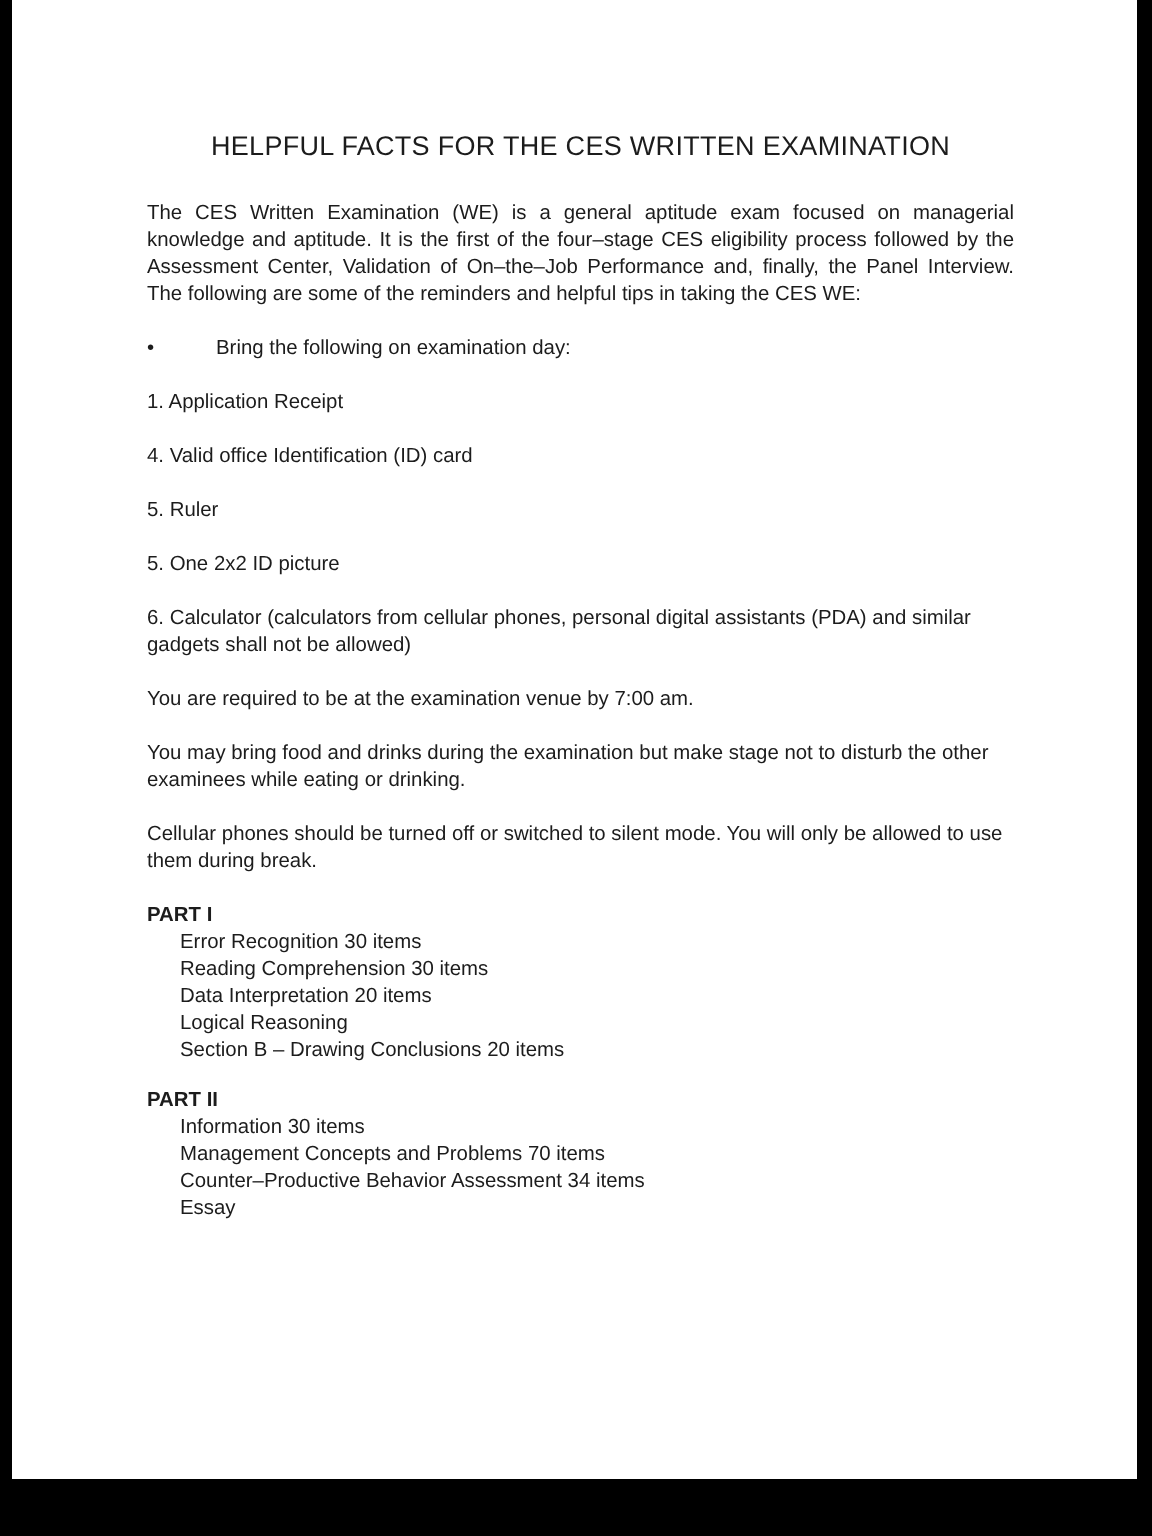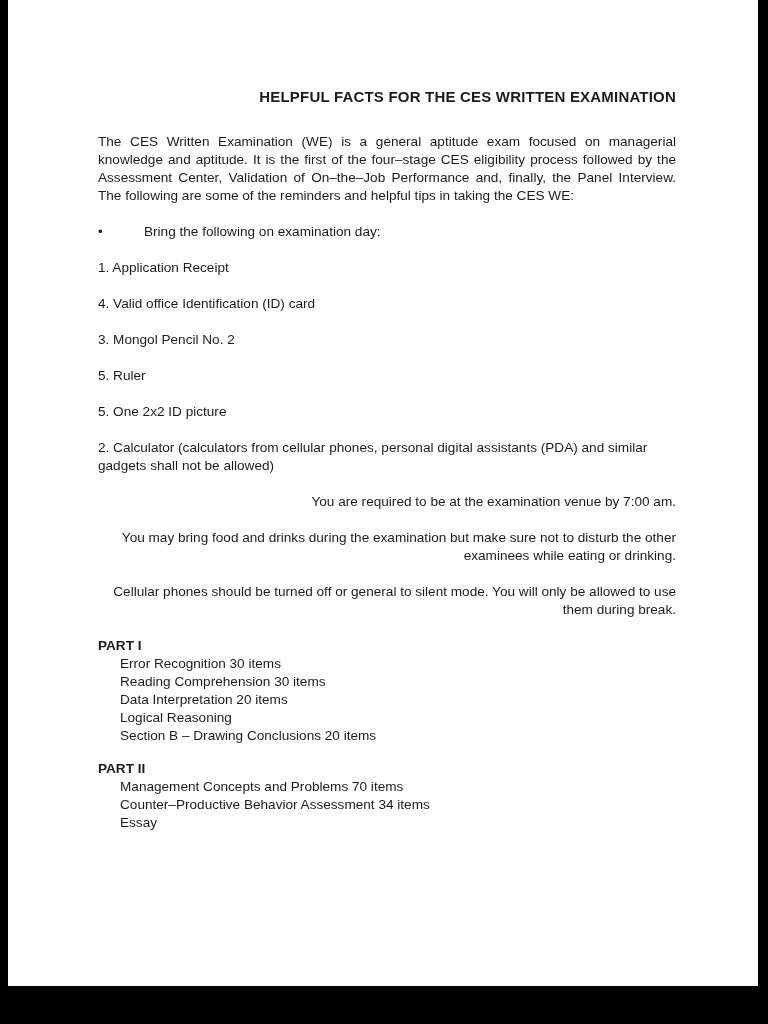--- a/index.html
+++ b/index.html
@@ -24,29 +24,28 @@
     width: 750px;
     height: 986px;
     background: #ffffff;
     box-sizing: border-box;
     padding: 88px 82px 0 90px;
     color: #1c1c1c;
     font-size: 13.6px;
     line-height: 18px;
   }
   .doc-title {
-    text-align: right;
-    font-weight: bold;
-    font-size: 15px;
+    text-align: center;
+    font-weight: normal;
+    font-size: 18px;
     letter-spacing: 0.2px;
     margin: 0 0 27px 0;
   }
   .para {
     margin: 0 0 18px 0;
-    text-align: right;
   }
   .justify {
     text-align: justify;
     text-justify: inter-word;
   }
   .bullet-row {
     display: flex;
     margin: 0 0 18px 0;
   }
   .bullet-glyph {
@@ -81,43 +80,43 @@
 
     <p class="para justify">The CES Written Examination (WE) is a general aptitude exam focused on managerial knowledge and aptitude. It is the first of the four–stage CES eligibility process followed by the Assessment Center, Validation of On–the–Job Performance and, finally, the Panel Interview. The following are some of the reminders and helpful tips in taking the CES WE:</p>
 
     <div class="bullet-row">
       <span class="bullet-glyph">•</span>
       <span>Bring the following on examination day:</span>
     </div>
 
     <p class="numbered">1. Application Receipt</p>
     <p class="numbered">4. Valid office Identification (ID) card</p>
-    <p class="numbered">3. Mongol Pencil No. 2</p>
     <p class="numbered">5. Ruler</p>
     <p class="numbered">5. One 2x2 ID picture</p>
-    <p class="numbered">2. Calculator (calculators from cellular phones, personal digital assistants (PDA) and similar gadgets shall not be allowed)</p>
+    <p class="numbered">6. Calculator (calculators from cellular phones, personal digital assistants (PDA) and similar gadgets shall not be allowed)</p>
 
     <p class="para">You are required to be at the examination venue by 7:00 am.</p>
-    <p class="para">You may bring food and drinks during the examination but make sure not to disturb the other examinees while eating or drinking.</p>
-    <p class="para">Cellular phones should be turned off or general to silent mode. You will only be allowed to use them during break.</p>
+    <p class="para">You may bring food and drinks during the examination but make stage not to disturb the other examinees while eating or drinking.</p>
+    <p class="para">Cellular phones should be turned off or switched to silent mode. You will only be allowed to use them during break.</p>
 
     <div class="part-block">
       <p class="part-heading">PART I</p>
       <div class="part-list">
         <p class="part-item">Error Recognition 30 items</p>
         <p class="part-item">Reading Comprehension 30 items</p>
         <p class="part-item">Data Interpretation 20 items</p>
         <p class="part-item">Logical Reasoning</p>
         <p class="part-item">Section B – Drawing Conclusions 20 items</p>
       </div>
     </div>
 
     <div class="part-block">
       <p class="part-heading">PART II</p>
       <div class="part-list">
+        <p class="part-item">Information 30 items</p>
         <p class="part-item">Management Concepts and Problems 70 items</p>
         <p class="part-item">Counter–Productive Behavior Assessment 34 items</p>
         <p class="part-item">Essay</p>
       </div>
     </div>
 
   </div>
 </div>
 
 </body></html>

